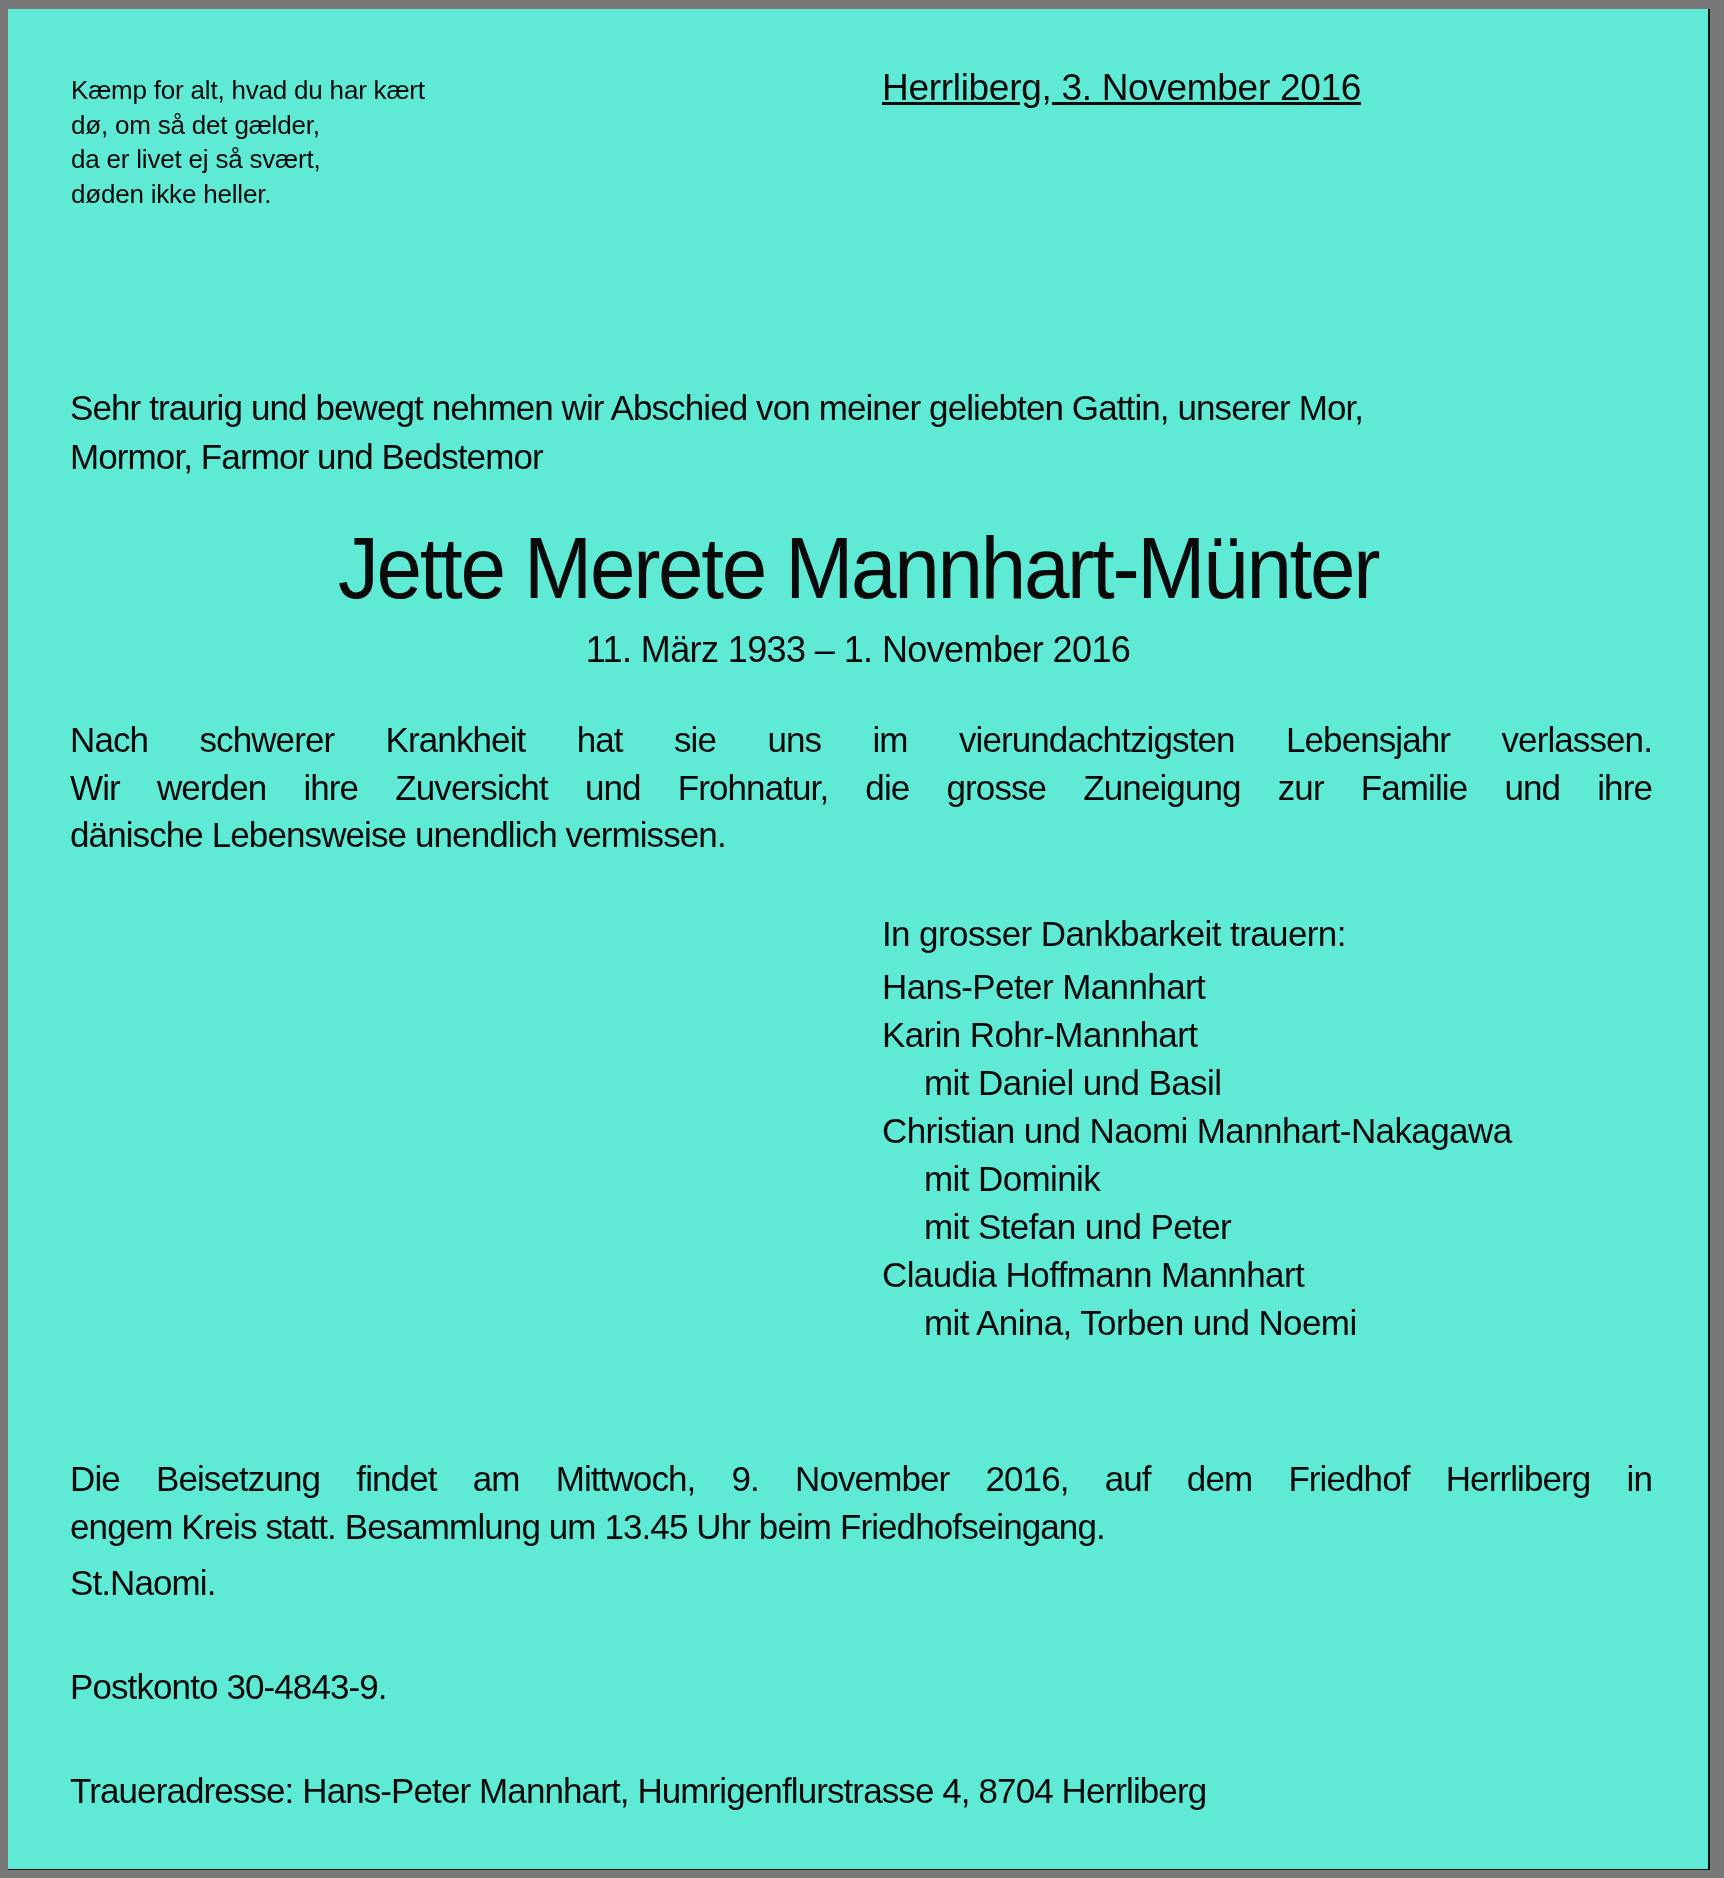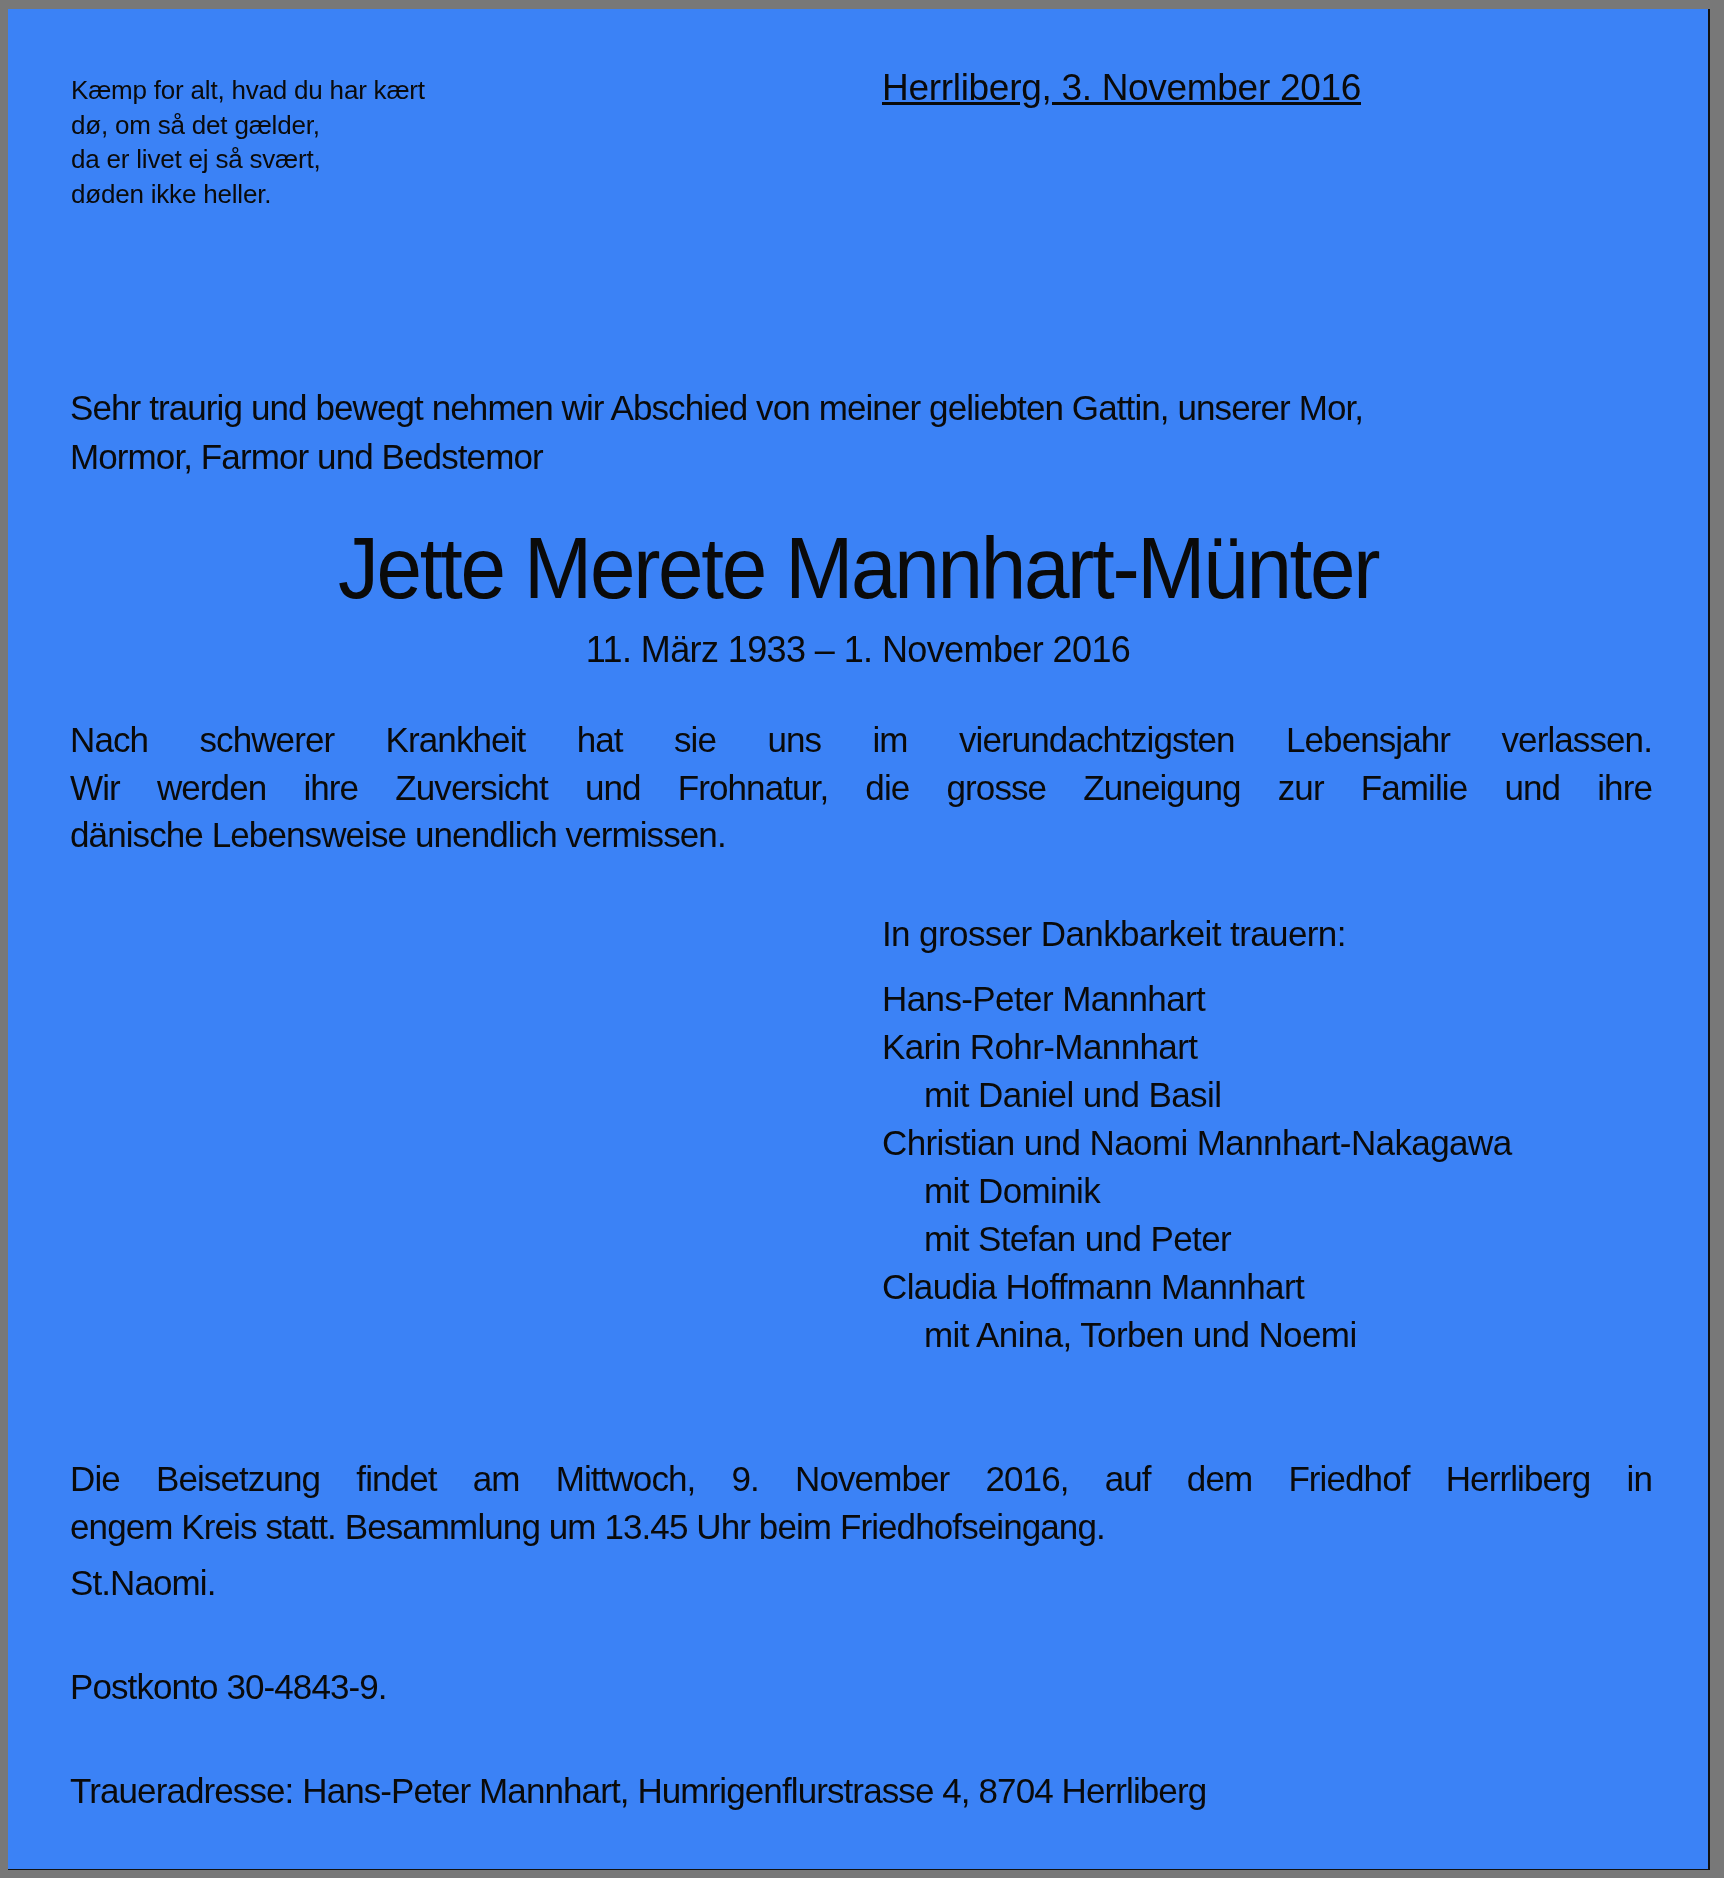--- a/index.html
+++ b/index.html
@@ -12,21 +12,21 @@
       background: #787878;
       position: relative;
       overflow: hidden;
     }
     .page {
       position: absolute;
       left: 8px;
       top: 9px;
       width: 1700px;
       height: 1860px;
-      background: #3b82f6;
+      background: #5eead4;
       border-right: 2px solid #111;
       border-bottom: 1px solid #111;
       color: #0a0a0a;
       font-family: "Liberation Sans", "DejaVu Sans", sans-serif;
     }
     .abs { position: absolute; white-space: nowrap; }
 
     .poem {
       left: 63px;
       top: 64px;
@@ -93,21 +93,21 @@
       white-space: nowrap;
       height: 47.5px;
     }
 
     .mourners {
       left: 874px;
       top: 905px;
       font-size: 35px;
       letter-spacing: -0.6px;
     }
-    .mourners .head { height: 47px; margin-bottom: 14px; }
+    .mourners .head { height: 47px; margin-bottom: 2px; }
     .mourners .row { height: 48px; line-height: 48px; white-space: nowrap; }
     .mourners .row.sub { padding-left: 42px; }
   </style>
 </head>
 <body>
 
 <div class="page">
 
   <div class="abs poem">
     <div>Kæmp for alt, hvad du har kært</div>

